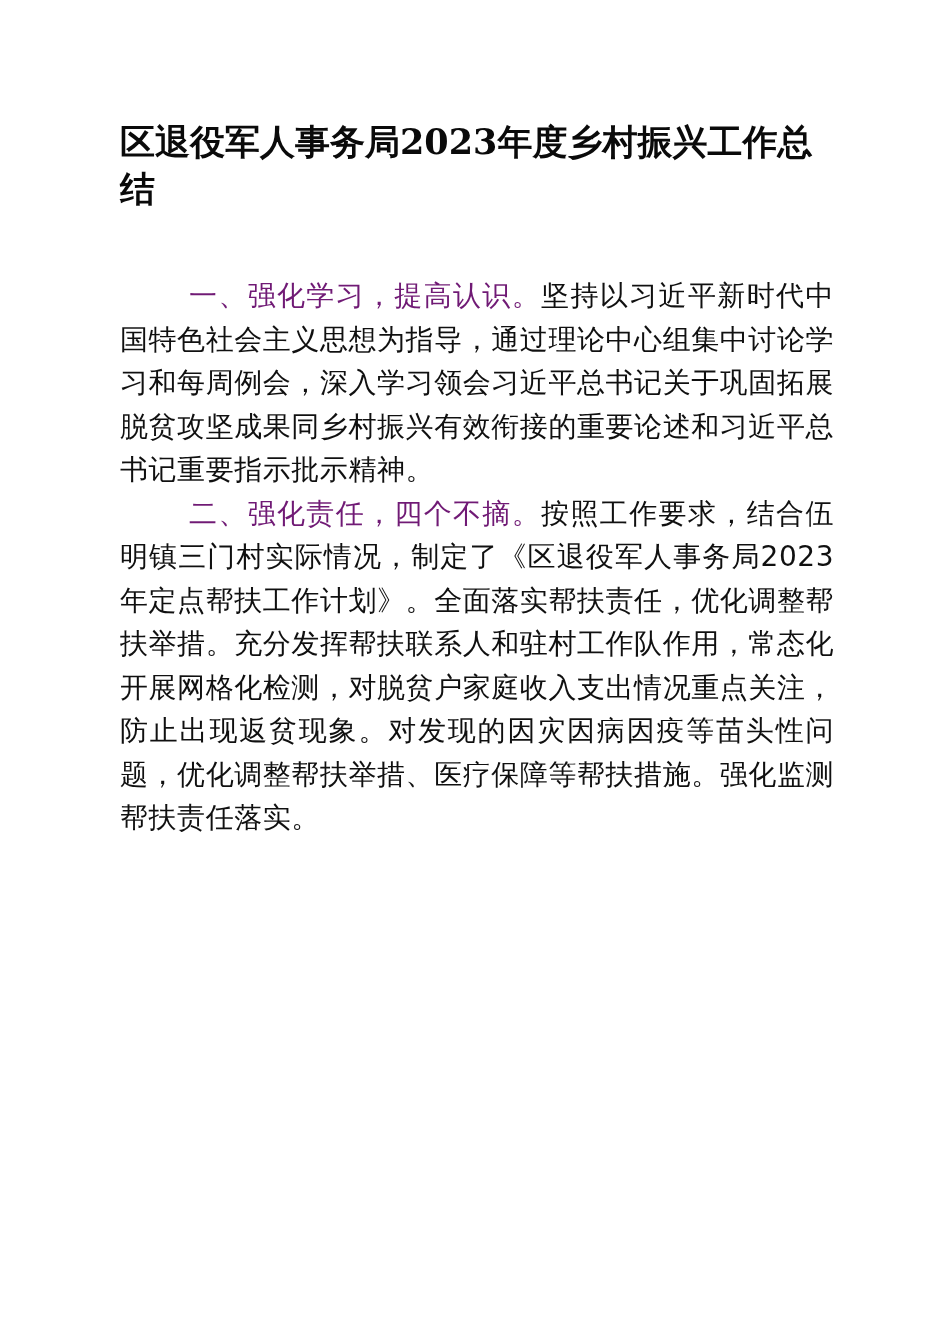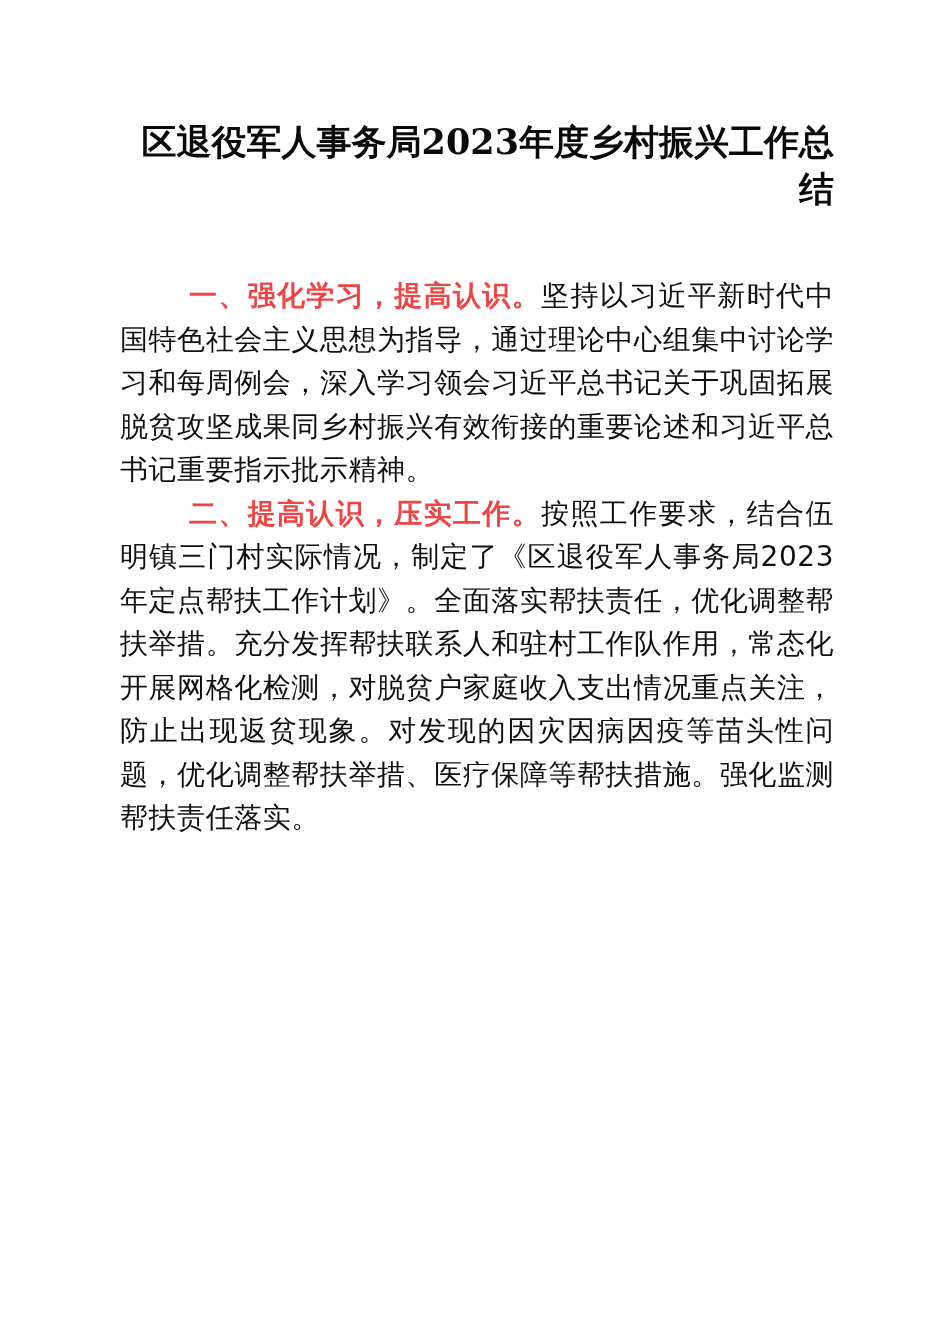--- a/index.html
+++ b/index.html
@@ -30,21 +30,21 @@
     top: 118px;
     width: 714px;
   }
 
   
   .doc-title {
     font-family: "DejaVu Serif", "Liberation Serif", serif;
     font-weight: bold;
     font-size: 35px;
     line-height: 47px;
-    text-align: right;
+    text-align: left;
     letter-spacing: 0px;
     margin: 0 0 0 0;
     color: #0a0a0a;
   }
 
   .title-spacer {
     height: 62px;
   }
 
   
@@ -65,23 +65,23 @@
     margin-top: 0px;
   }
 
   .indent::before {
     content: "\3000\3000";
   }
 
   
   .lead {
     font-family: "DejaVu Sans", "Liberation Sans", sans-serif;
-    font-weight: bold;
+    font-weight: normal;
     letter-spacing: 0.5px;
-    color: #ef4444;
+    color: #701a75;
   }
 
   
   .run {
     font-family: "DejaVu Sans", "Liberation Sans", sans-serif;
     font-weight: normal;
   }
 </style>
 </head>
 <body>
@@ -92,18 +92,18 @@
     <h1 class="doc-title">区退役军人事务局2023年度乡村振兴工作总结</h1>
 
     <div class="title-spacer"></div>
 
 
     <p class="para indent">
       <span class="lead">一、强化学习，提高认识。</span><span class="run">坚持以习近平新时代中国特色社会主义思想为指导，通过理论中心组集中讨论学习和每周例会，深入学习领会习近平总书记关于巩固拓展脱贫攻坚成果同乡村振兴有效衔接的重要论述和习近平总书记重要指示批示精神。</span>
     </p>
 
     <p class="para indent">
-      <span class="lead">二、提高认识，压实工作。</span><span class="run">按照工作要求，结合伍明镇三门村实际情况，制定了《区退役军人事务局2023年定点帮扶工作计划》。全面落实帮扶责任，优化调整帮扶举措。充分发挥帮扶联系人和驻村工作队作用，常态化开展网格化检测，对脱贫户家庭收入支出情况重点关注，防止出现返贫现象。对发现的因灾因病因疫等苗头性问题，优化调整帮扶举措、医疗保障等帮扶措施。强化监测帮扶责任落实。</span>
+      <span class="lead">二、强化责任，四个不摘。</span><span class="run">按照工作要求，结合伍明镇三门村实际情况，制定了《区退役军人事务局2023年定点帮扶工作计划》。全面落实帮扶责任，优化调整帮扶举措。充分发挥帮扶联系人和驻村工作队作用，常态化开展网格化检测，对脱贫户家庭收入支出情况重点关注，防止出现返贫现象。对发现的因灾因病因疫等苗头性问题，优化调整帮扶举措、医疗保障等帮扶措施。强化监测帮扶责任落实。</span>
     </p>
 
 
   </div>
 </div>
 
 </body></html>

